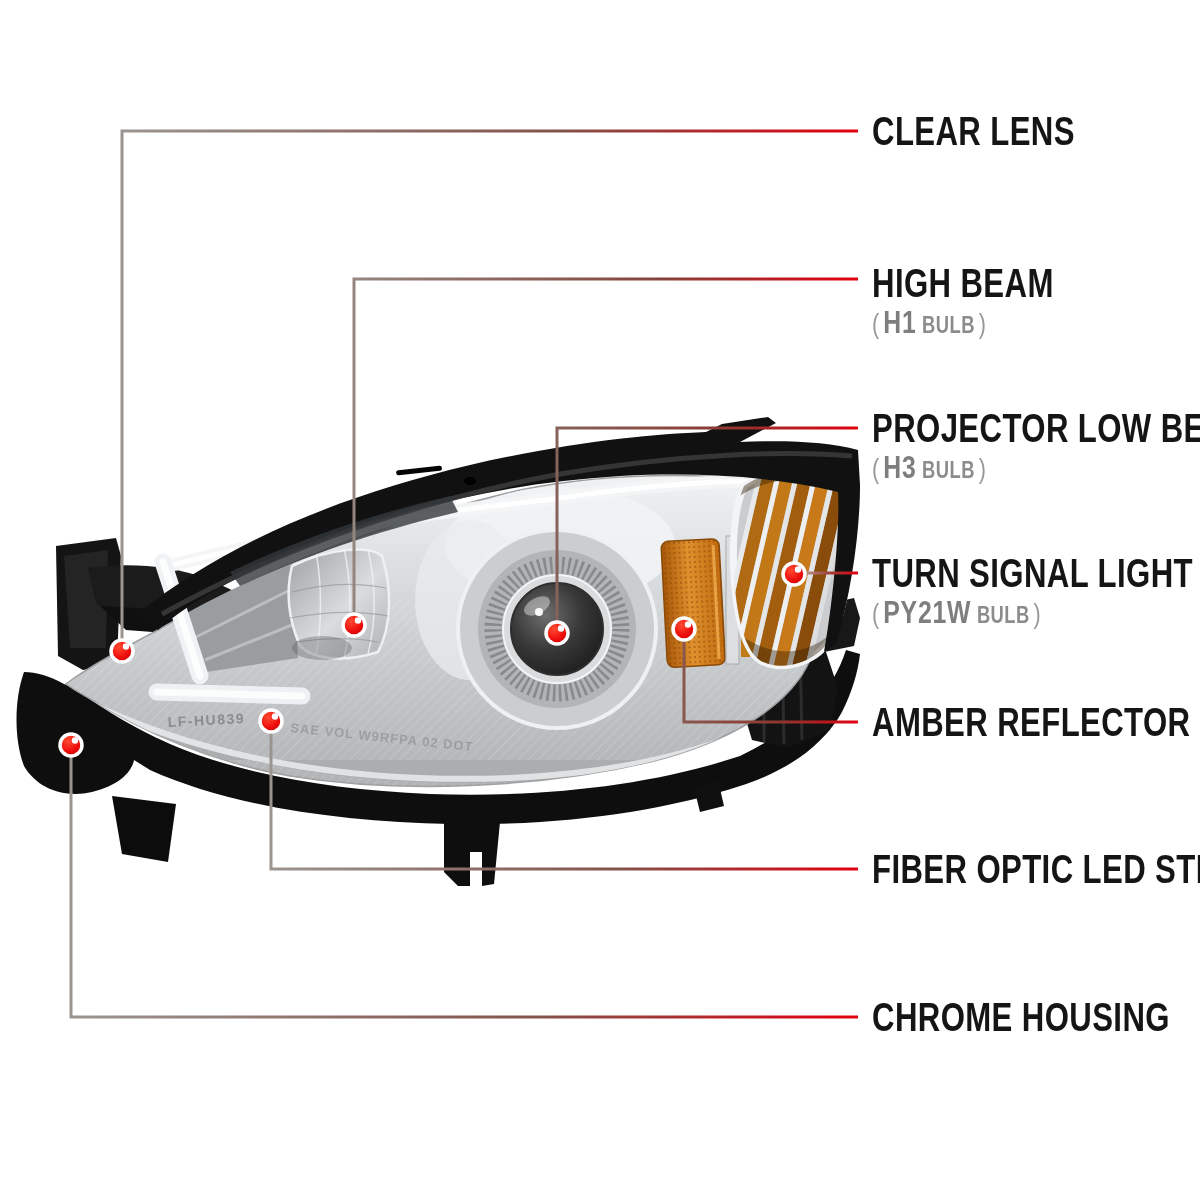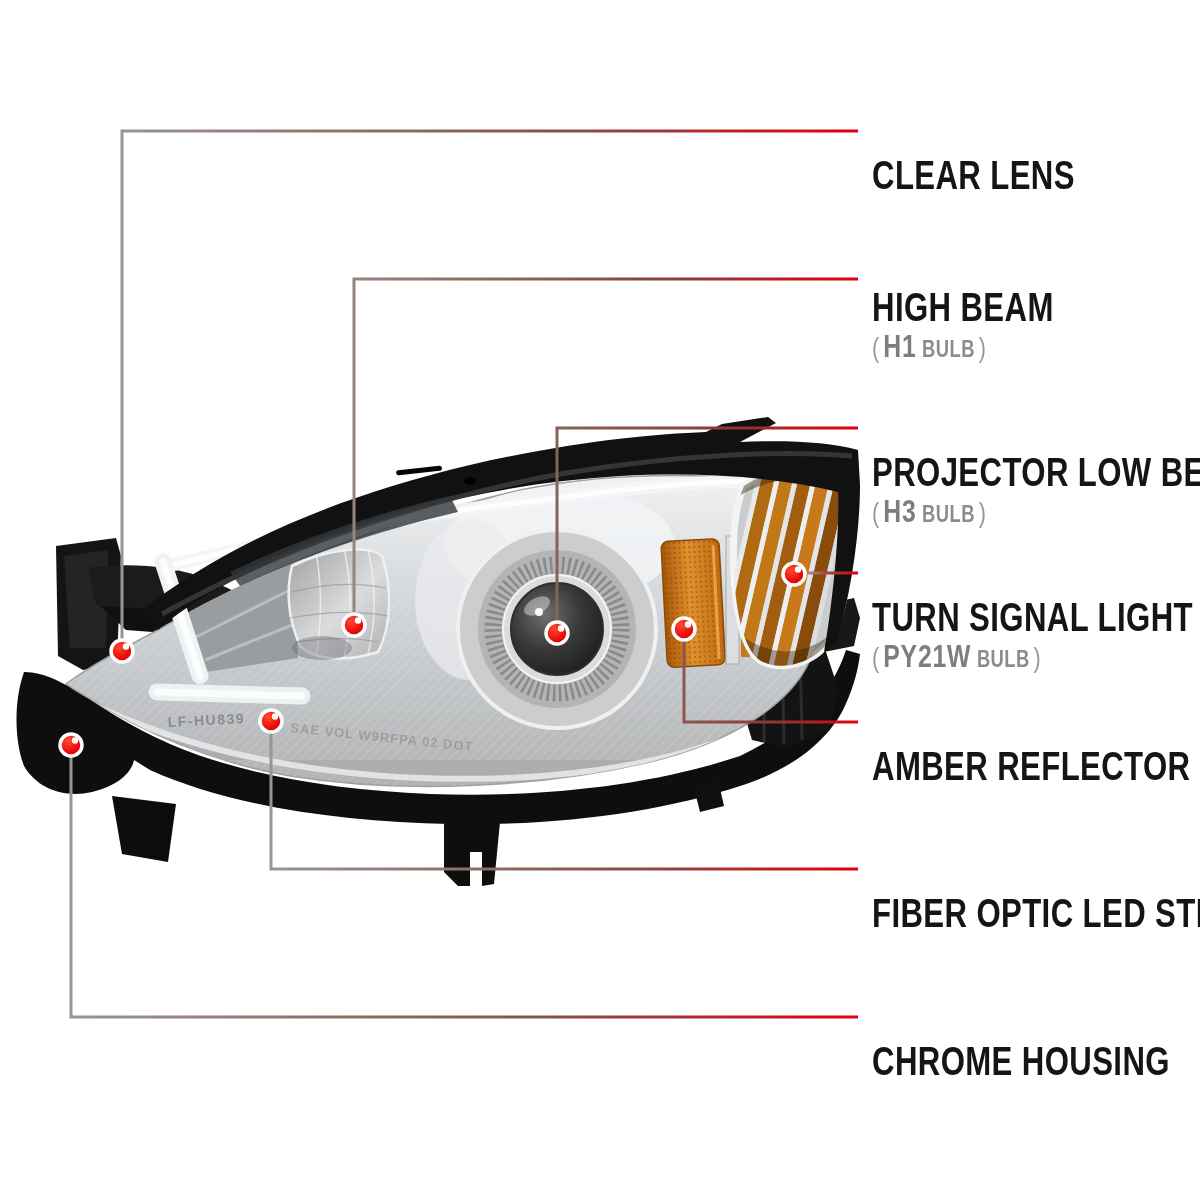--- a/index.html
+++ b/index.html
@@ -1,19 +1,19 @@
 <!DOCTYPE html>
 <html><head>
 <meta charset="utf-8">
 <style>
   html,body{margin:0;padding:0;background:#ffffff;}
   .stage{position:relative;width:1200px;height:1200px;background:#ffffff;overflow:hidden;
          font-family:"Liberation Sans","DejaVu Sans",sans-serif;}
   .art{position:absolute;left:0;top:0;}
-  .callout{position:absolute;left:872px;margin-top:44px;}
+  .callout{position:absolute;left:872px;}
   .callout .main{font-weight:bold;font-size:41px;line-height:48px;color:#151515;
                  letter-spacing:.5px;white-space:nowrap;
                  transform:scaleX(.76);transform-origin:0 50%;}
   .callout .bulb{margin-top:0px;line-height:32px;white-space:nowrap;
                  transform:scaleX(.8);transform-origin:0 50%;}
   .callout .paren{font-size:27px;font-weight:400;color:#979797;}
   .callout .code{font-size:31px;font-weight:bold;color:#7e7e7e;margin:0 7px 0 5px;letter-spacing:1px;}
   .callout .word{font-size:23px;font-weight:bold;color:#8c8c8c;letter-spacing:.5px;margin-right:5px;}
 </style>
 </head>
@@ -253,21 +253,21 @@
         <circle r="11" fill="url(#dotGrad)" stroke="#ffffff" stroke-width="3.5"></circle>
           <circle cx="4" cy="-4.5" r="3.2" fill="#ffffff"></circle>
       </g>
     </g>
   </svg>
 
   <div class="callout" style="top:107px">
     <div class="main">CLEAR LENS</div>
   </div>
 
-  <div class="callout" style="top:239px">
+  <div class="callout" style="top:259px">
     <div class="main">HIGH BEAM</div>
     <div class="bulb">
       <span class="paren">(</span><span class="code">H1</span><span class="word">BULB</span><span class="paren">)</span>
     </div>
   </div>
 
   <div class="callout" style="top:404px">
     <div class="main">PROJECTOR LOW BEAM</div>
     <div class="bulb">
       <span class="paren">(</span><span class="code">H3</span><span class="word">BULB</span><span class="paren">)</span>

